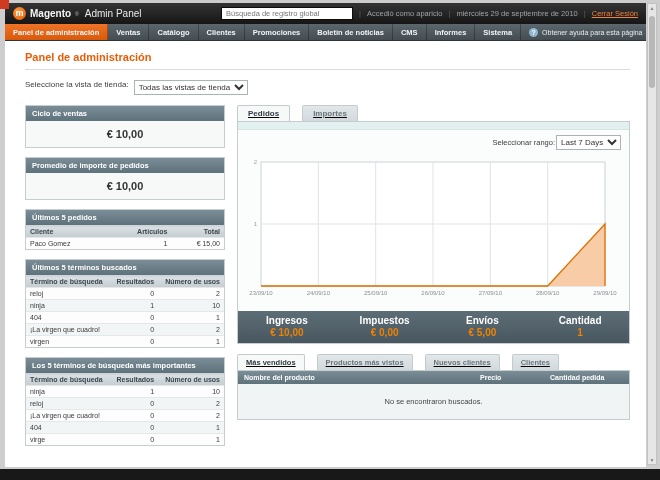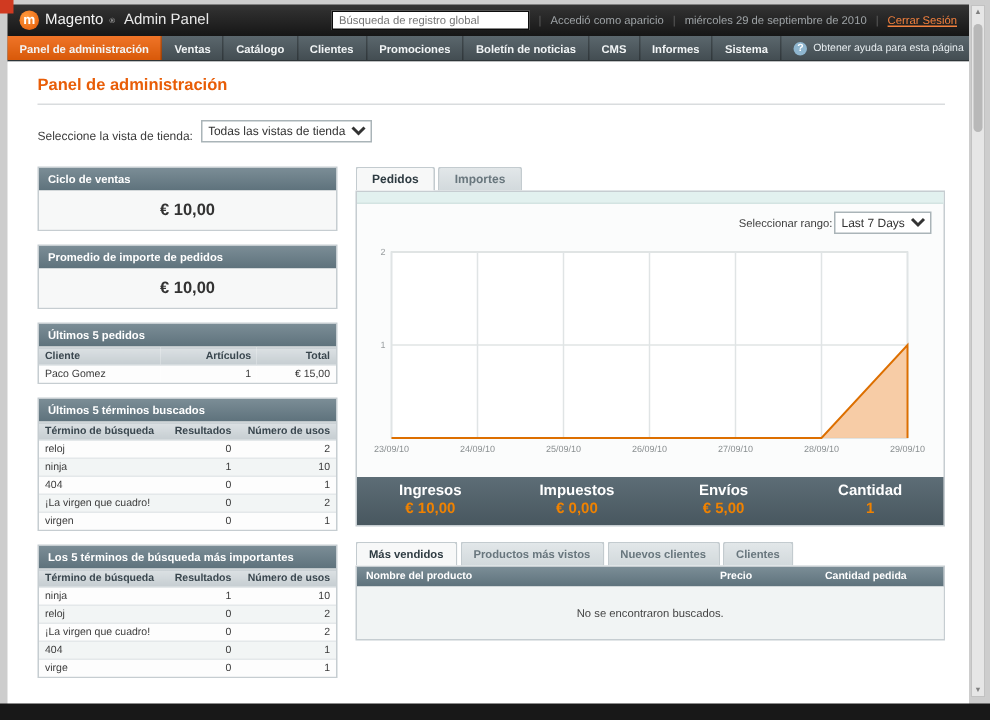--- a/index.html
+++ b/index.html
@@ -19,21 +19,21 @@
     height:21px; background:linear-gradient(#343434,#161616);
     display:flex; align-items:center; justify-content:space-between;
     padding:0 8px; color:#cfcfcf;
   }
   .brand { display:flex; align-items:center; gap:4px; }
   .logo-badge {
     width:13px; height:13px; border-radius:50%;
     background:radial-gradient(circle at 35% 30%, #ff9a3c, #e35806);
     color:#fff; font-weight:bold; font-size:9px; line-height:13px; text-align:center;
   }
-  .brand-name { font-size:10px; font-weight:normal; color:#f4f4f4; }
+  .brand-name { font-size:10px; font-weight:bold; color:#f4f4f4; }
   .brand-reg { font-size:5px; vertical-align:super; color:#bbb; }
   .brand-suffix { font-size:10px; color:#e9e9e9; margin-left:2px; }
   .topbar-right { display:flex; align-items:center; gap:6px; font-size:7.5px; color:#9ea3a6; }
   .global-search {
     width:132px; height:13px; font-size:7.5px; padding:0 4px;
     border:1px solid #0c0c0c; background:#fff; color:#333;
     font-family:"Liberation Sans", sans-serif;
   }
   .tb-sep { color:#5d5d5d; }
   .logout-link { color:#f4813e; text-decoration:underline; cursor:pointer; }
@@ -56,21 +56,21 @@
     width:9px; height:9px; border-radius:50%; background:#8fb6cf; color:#fff;
     font-size:7px; font-weight:bold; line-height:9px; text-align:center;
   }
   .help-link { font-size:7px; color:#e8eef1; cursor:pointer; white-space:nowrap; }
 
   
   .content { background:#fff; min-height:412px; padding:10px 16px 12px 20px; }
   .page-title { margin:0; font-size:11px; font-weight:bold; color:#e85d07; }
   .title-rule { height:1px; background:#d9dcde; margin:6px 0 10px 0; }
 
-  .store-switcher { display:flex; align-items:flex-end; gap:5px; margin-bottom:16px; }
+  .store-switcher { display:flex; align-items:flex-start; gap:5px; margin-bottom:10px; }
   .store-switcher label { font-size:8px; color:#3c3c3c; }
   .store-select, .range-select {
     font-size:8px; height:15px; border:1px solid #aab4b8; background:#fff; color:#333;
     font-family:"Liberation Sans", sans-serif;
   }
 
   .dash { display:flex; gap:12px; }
   .col-left { width:200px; flex:none; }
   .col-main { flex:1; min-width:0; }
 
@@ -87,21 +87,21 @@
   table.mini { width:100%; border-collapse:collapse; font-size:7px; color:#3a3a3a; }
   table.mini th {
     background:linear-gradient(#dbe0e3,#c5cdd1); color:#39464e; font-weight:bold;
     text-align:left; padding:2px 4px; border-top:1px solid #cfd5d8;
   }
   table.mini th.num, table.mini td.num { text-align:right; }
   table.mini td { padding:2px 4px; border-top:1px solid #e4e8ea; background:#fdfdfd; }
   table.mini tbody tr:nth-child(even) td { background:#f2f5f5; }
 
   
-  .tabs { display:flex; gap:2px; }
+  .tabs { display:flex; gap:12px;text-decoration:underline; }
   .tab {
     padding:3px 10px; font-size:8px; font-weight:bold; cursor:pointer;
     background:linear-gradient(#e2e7e9,#d2d9dc); color:#6b7press;
     color:#68767d; border:1px solid #c3cbcf; border-bottom:none;
     border-radius:2px 2px 0 0; white-space:nowrap;
   }
   .tab.active { background:#f7f8f8; color:#2e3b42; }
   .tabs.small .tab { font-size:7.5px; padding:3px 8px; }
 
   

